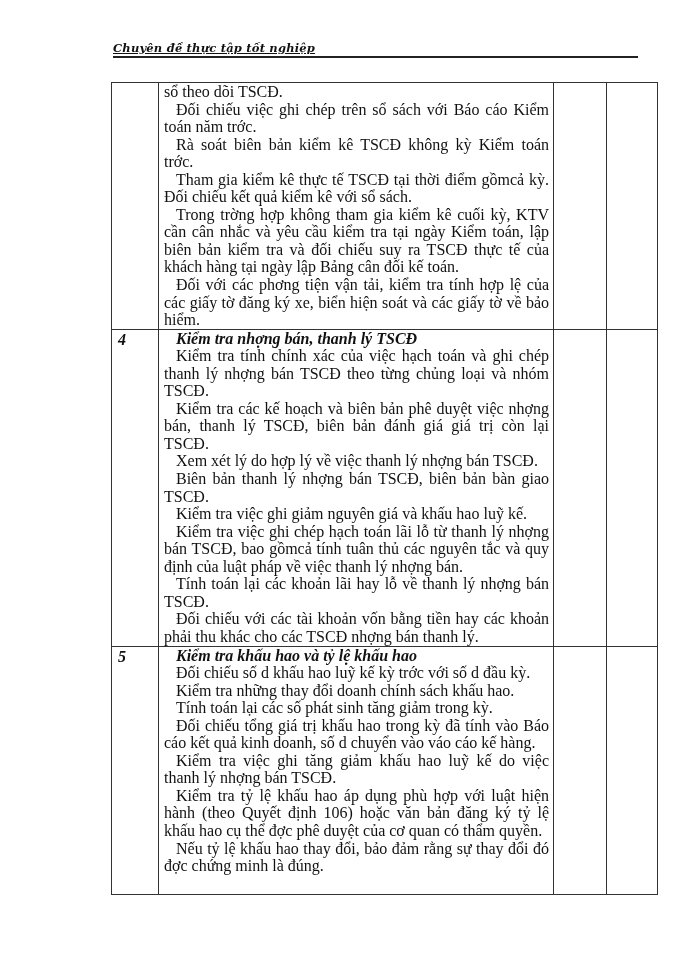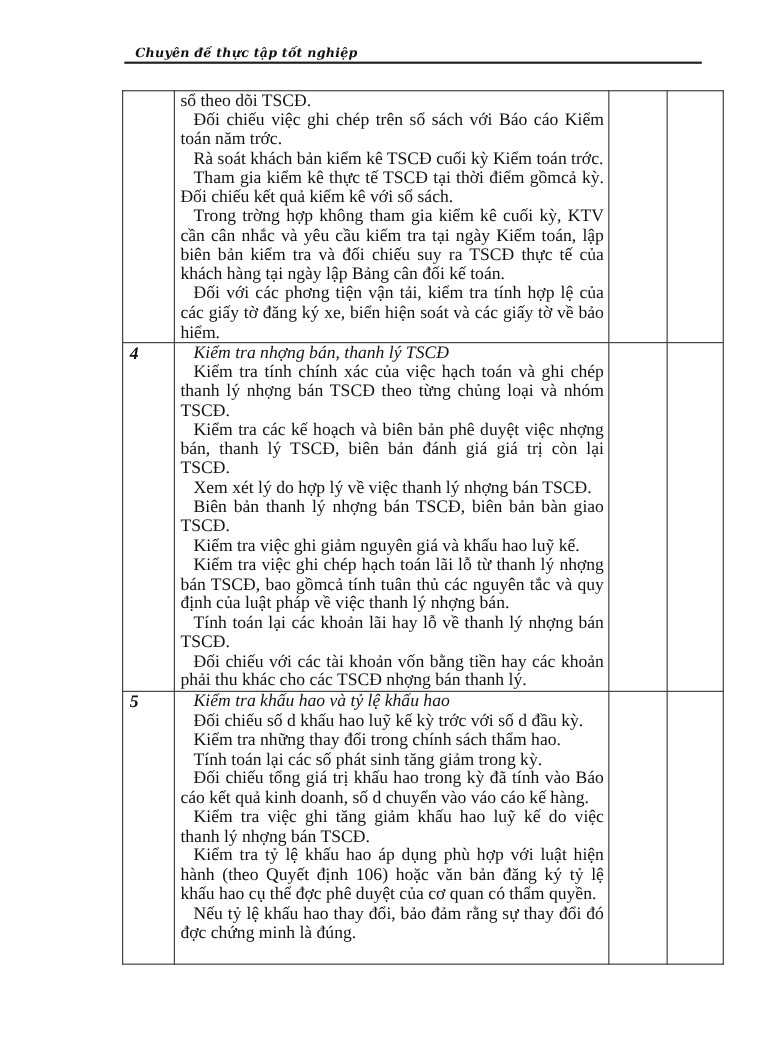--- a/index.html
+++ b/index.html
@@ -1,46 +1,46 @@
 <!DOCTYPE html>
 <html><head>
 <meta charset="utf-8">
 <style>
   html, body { margin: 0; padding: 0; background: #ffffff; }
   body { width: 700px; height: 960px; position: relative; overflow: hidden; font-family: "Liberation Serif", "DejaVu Serif", serif; color: #111; }
   .header { position: absolute; left: 113px; top: 40px; width: 525px; border-bottom: 2px solid #222; height: 16px; }
-  .header-title { position: absolute; left: 10px; bottom: 1px; font-family: "DejaVu Serif", serif; font-style: italic; font-weight: bold; font-size: 11.5px; letter-spacing: 0.2px; color: #111; white-space: nowrap; }
+  .header-title { position: absolute; left: 0; bottom: 1px; font-family: "DejaVu Serif", serif; font-style: italic; font-weight: bold; font-size: 11.5px; text-decoration: underline; letter-spacing: 0.2px; color: #111; white-space: nowrap; }
   table.audit { position: absolute; left: 111px; top: 82px; border-collapse: collapse; table-layout: fixed; width: 530px; }
   table.audit td { border: 1px solid #333; vertical-align: top; padding: 0; font-size: 16px; line-height: 17.55px; margin-top: 22px; }
   td.num { width: 40px; padding-left: 6px !important; font-style: italic; font-weight: bold; padding-top: 1px !important; }
   td.content { width: 385px; padding: 0 4px 0 5px !important; text-align: justify; }
   td.c3 { width: 52px; }
   td.c4 { width: 50px; }
   .para { text-indent: 12px; margin: 0; }
   .para.first { text-indent: 0; }
-  .section-title { font-style: italic; font-weight: normal; margin: 0; text-indent: 12px; }
+  .section-title { font-style: italic; font-weight: bold; margin: 0; text-indent: 12px; }
   .r1 td { height: 226px; }
   .r2 td { height: 314px; }
   .r3 td { height: 246px; }
 </style>
 </head>
 <body>
 
 <div class="header">
   <span class="header-title">Chuyên đề thực tập tốt nghiệp</span>
 </div>
 
 <table class="audit">
   <tbody>
       <tr class="r1">
     <td class="num"></td>
     <td class="content">
       <p class="para first">sổ theo dõi TSCĐ.</p>
       <p class="para">Đối chiếu việc ghi chép trên sổ sách với Báo cáo Kiểm toán năm trớc.</p>
-      <p class="para">Rà soát khách bản kiểm kê TSCĐ cuối kỳ Kiểm toán trớc.</p>
+      <p class="para">Rà soát biên bản kiểm kê TSCĐ không kỳ Kiểm toán trớc.</p>
       <p class="para">Tham gia kiểm kê thực tế TSCĐ tại thời điểm gồmcả kỳ. Đối chiếu kết quả kiểm kê với sổ sách.</p>
       <p class="para">Trong trờng   hợp không tham gia kiểm kê cuối kỳ, KTV cần cân nhắc và yêu cầu kiểm tra tại ngày Kiểm toán, lập biên bản kiểm tra và đối chiếu suy ra TSCĐ thực tế của khách hàng tại ngày lập Bảng cân đối kế toán.</p>
       <p class="para">Đối với các phơng   tiện vận tải, kiểm tra tính hợp lệ của các giấy tờ đăng ký xe, biển hiện soát và các giấy tờ về bảo hiểm.</p>
     </td>
     <td class="c3"></td>
     <td class="c4"></td>
   </tr>
   <tr class="r2">
     <td class="num">4</td>
     <td class="content">
@@ -55,21 +55,21 @@
       <p class="para">Đối chiếu với các tài khoản vốn bằng tiền hay các khoản phải thu khác cho các TSCĐ nhợng   bán thanh lý.</p>
     </td>
     <td class="c3"></td>
     <td class="c4"></td>
   </tr>
   <tr class="r3">
     <td class="num">5</td>
     <td class="content">
       <p class="section-title">Kiểm tra khấu hao và tỷ lệ khấu hao</p>
       <p class="para">Đối chiếu số d   khấu hao luỹ kế kỳ trớc   với số d   đầu kỳ.</p>
-      <p class="para">Kiểm tra những thay đổi trong chính sách thẩm hao.</p>
+      <p class="para">Kiểm tra những thay đổi doanh chính sách khấu hao.</p>
       <p class="para">Tính toán lại các số phát sinh tăng giảm trong kỳ.</p>
       <p class="para">Đối chiếu tổng giá trị khấu hao trong kỳ đã tính vào Báo cáo kết quả kinh doanh, số d   chuyển vào váo cáo kế hàng.</p>
       <p class="para">Kiểm tra việc ghi tăng giảm khấu hao luỹ kế do việc thanh lý nhợng   bán TSCĐ.</p>
       <p class="para">Kiểm tra tỷ lệ khấu hao áp dụng phù hợp với luật hiện hành (theo Quyết định 106) hoặc văn bản đăng ký tỷ lệ khấu hao cụ thể đợc   phê duyệt của cơ quan có thẩm quyền.</p>
       <p class="para">Nếu tỷ lệ khấu hao thay đổi, bảo đảm rằng sự thay đổi đó đợc   chứng minh là đúng.</p>
     </td>
     <td class="c3"></td>
     <td class="c4"></td>
   </tr>
 </tbody>

